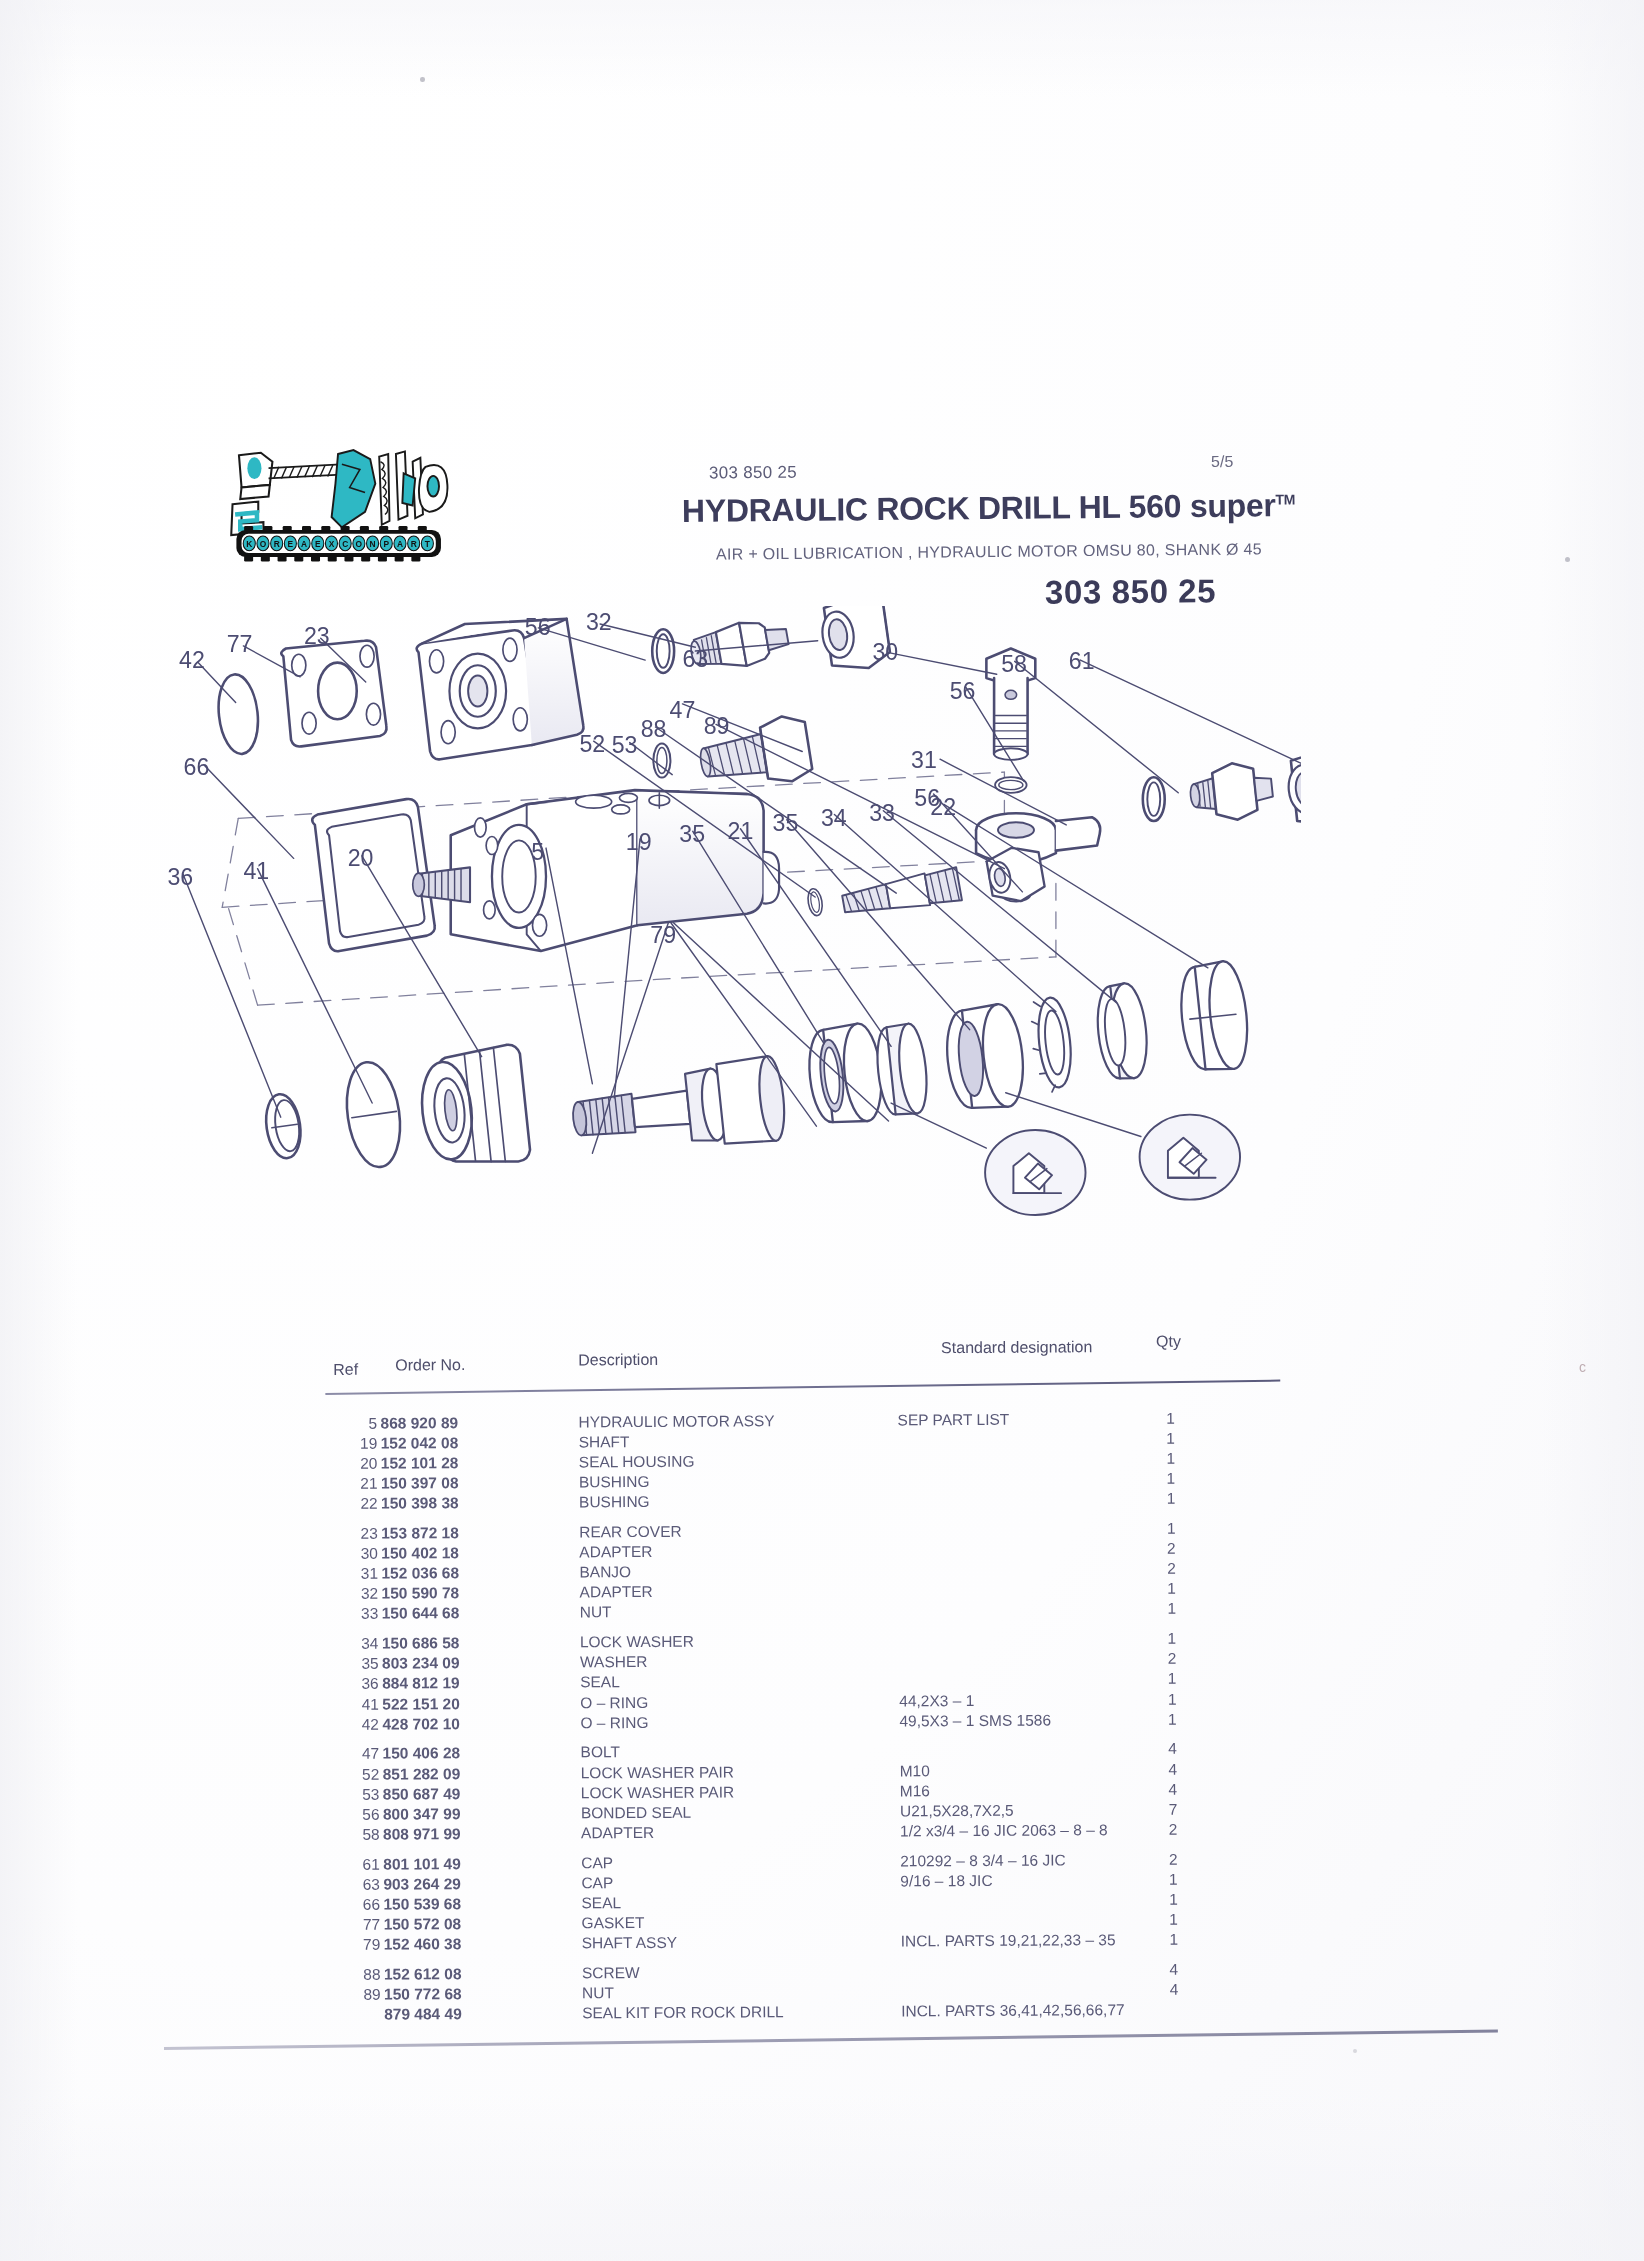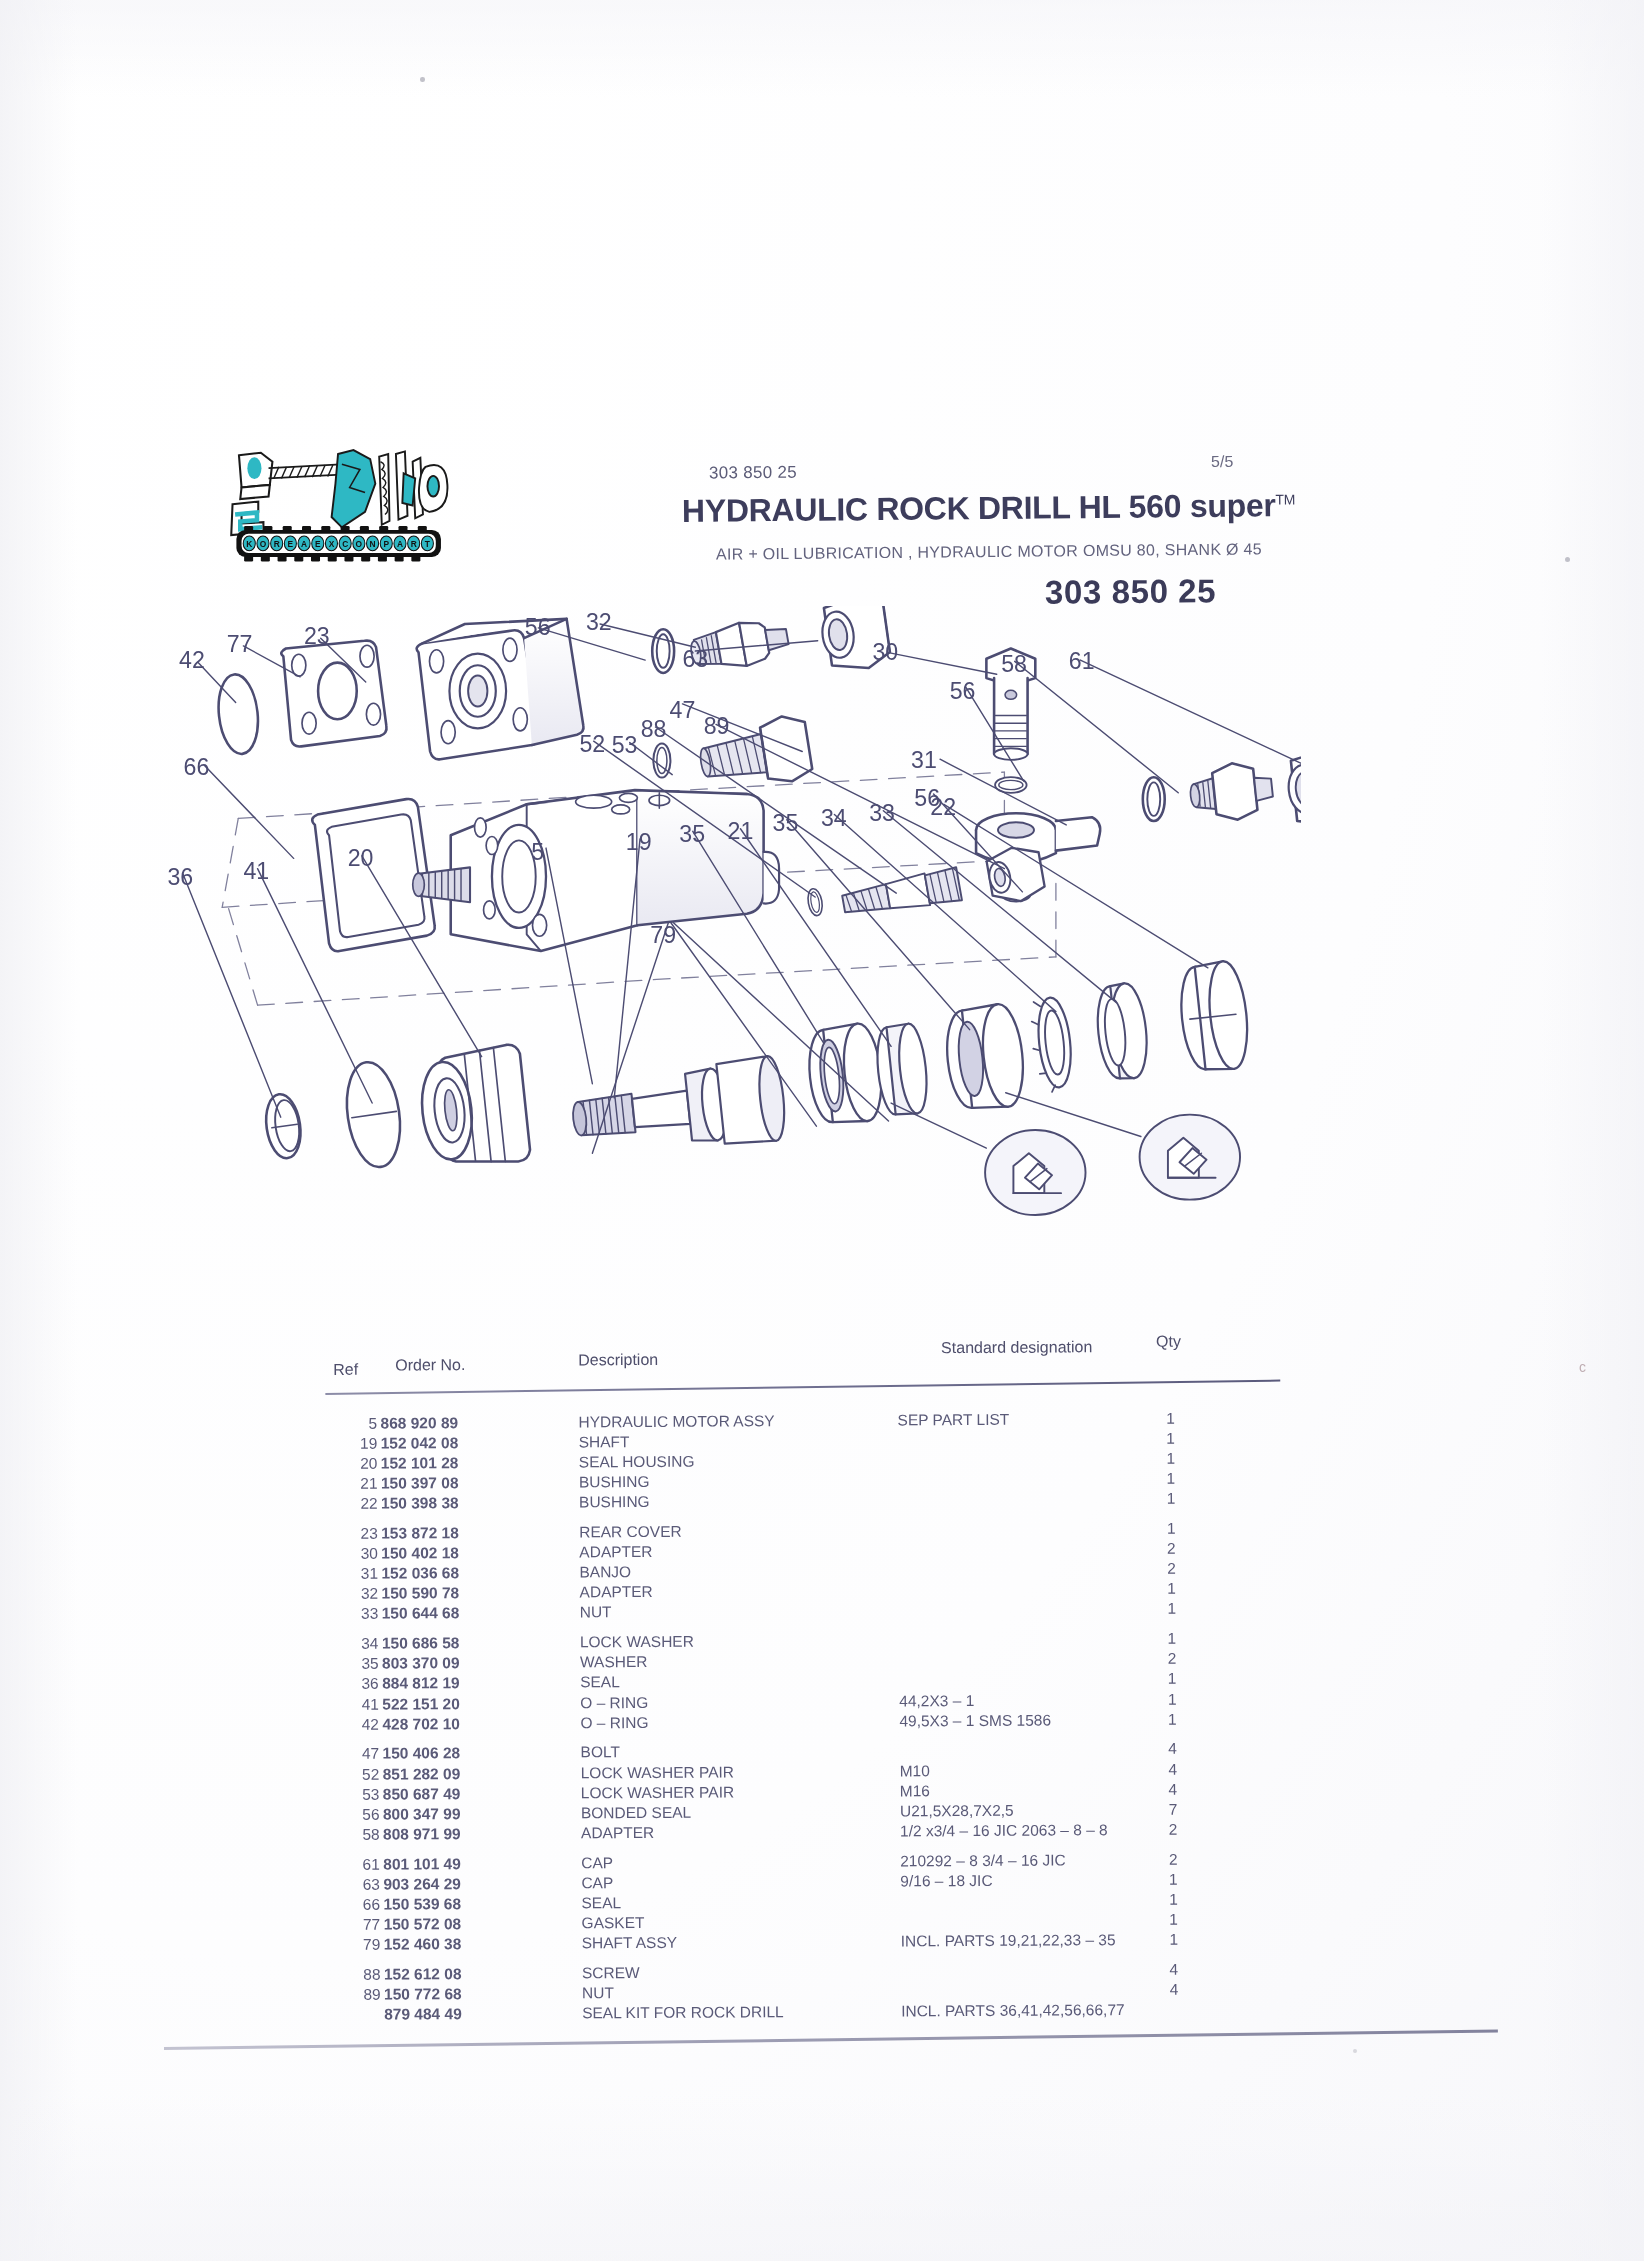--- a/index.html
+++ b/index.html
@@ -84,21 +84,21 @@
     font-size: 32px;
     font-weight: bold;
     color: #3d3d5c;
     letter-spacing: -0.3px;
     white-space: nowrap;
     transform: rotate(-0.55deg);
   }
   .main-title .tm {
     font-size: 14px;
     vertical-align: super;
-    font-weight: normal;
+    font-weight: bold;
   }
   .subtitle {
     position: absolute;
     left: 716px; top: 98px;
     font-size: 16px;
     color: #63637e;
     letter-spacing: 0.3px;
     white-space: nowrap;
     transform: rotate(-0.55deg);
   }
@@ -707,21 +707,21 @@
         </div>
         <div class="t-row" style="top: 318px;">
           <span class="c-ref">34</span>
           <span class="c-order">150 686 58</span>
           <span class="c-desc">LOCK  WASHER</span>
           <span class="c-std"></span>
           <span class="c-qty">1</span>
         </div>
         <div class="t-row" style="top: 338px;">
           <span class="c-ref">35</span>
-          <span class="c-order">803 370 09</span>
+          <span class="c-order">803 234 09</span>
           <span class="c-desc">WASHER</span>
           <span class="c-std"></span>
           <span class="c-qty">2</span>
         </div>
         <div class="t-row" style="top: 358px;">
           <span class="c-ref">36</span>
           <span class="c-order">884 812 19</span>
           <span class="c-desc">SEAL</span>
           <span class="c-std"></span>
           <span class="c-qty">1</span>

